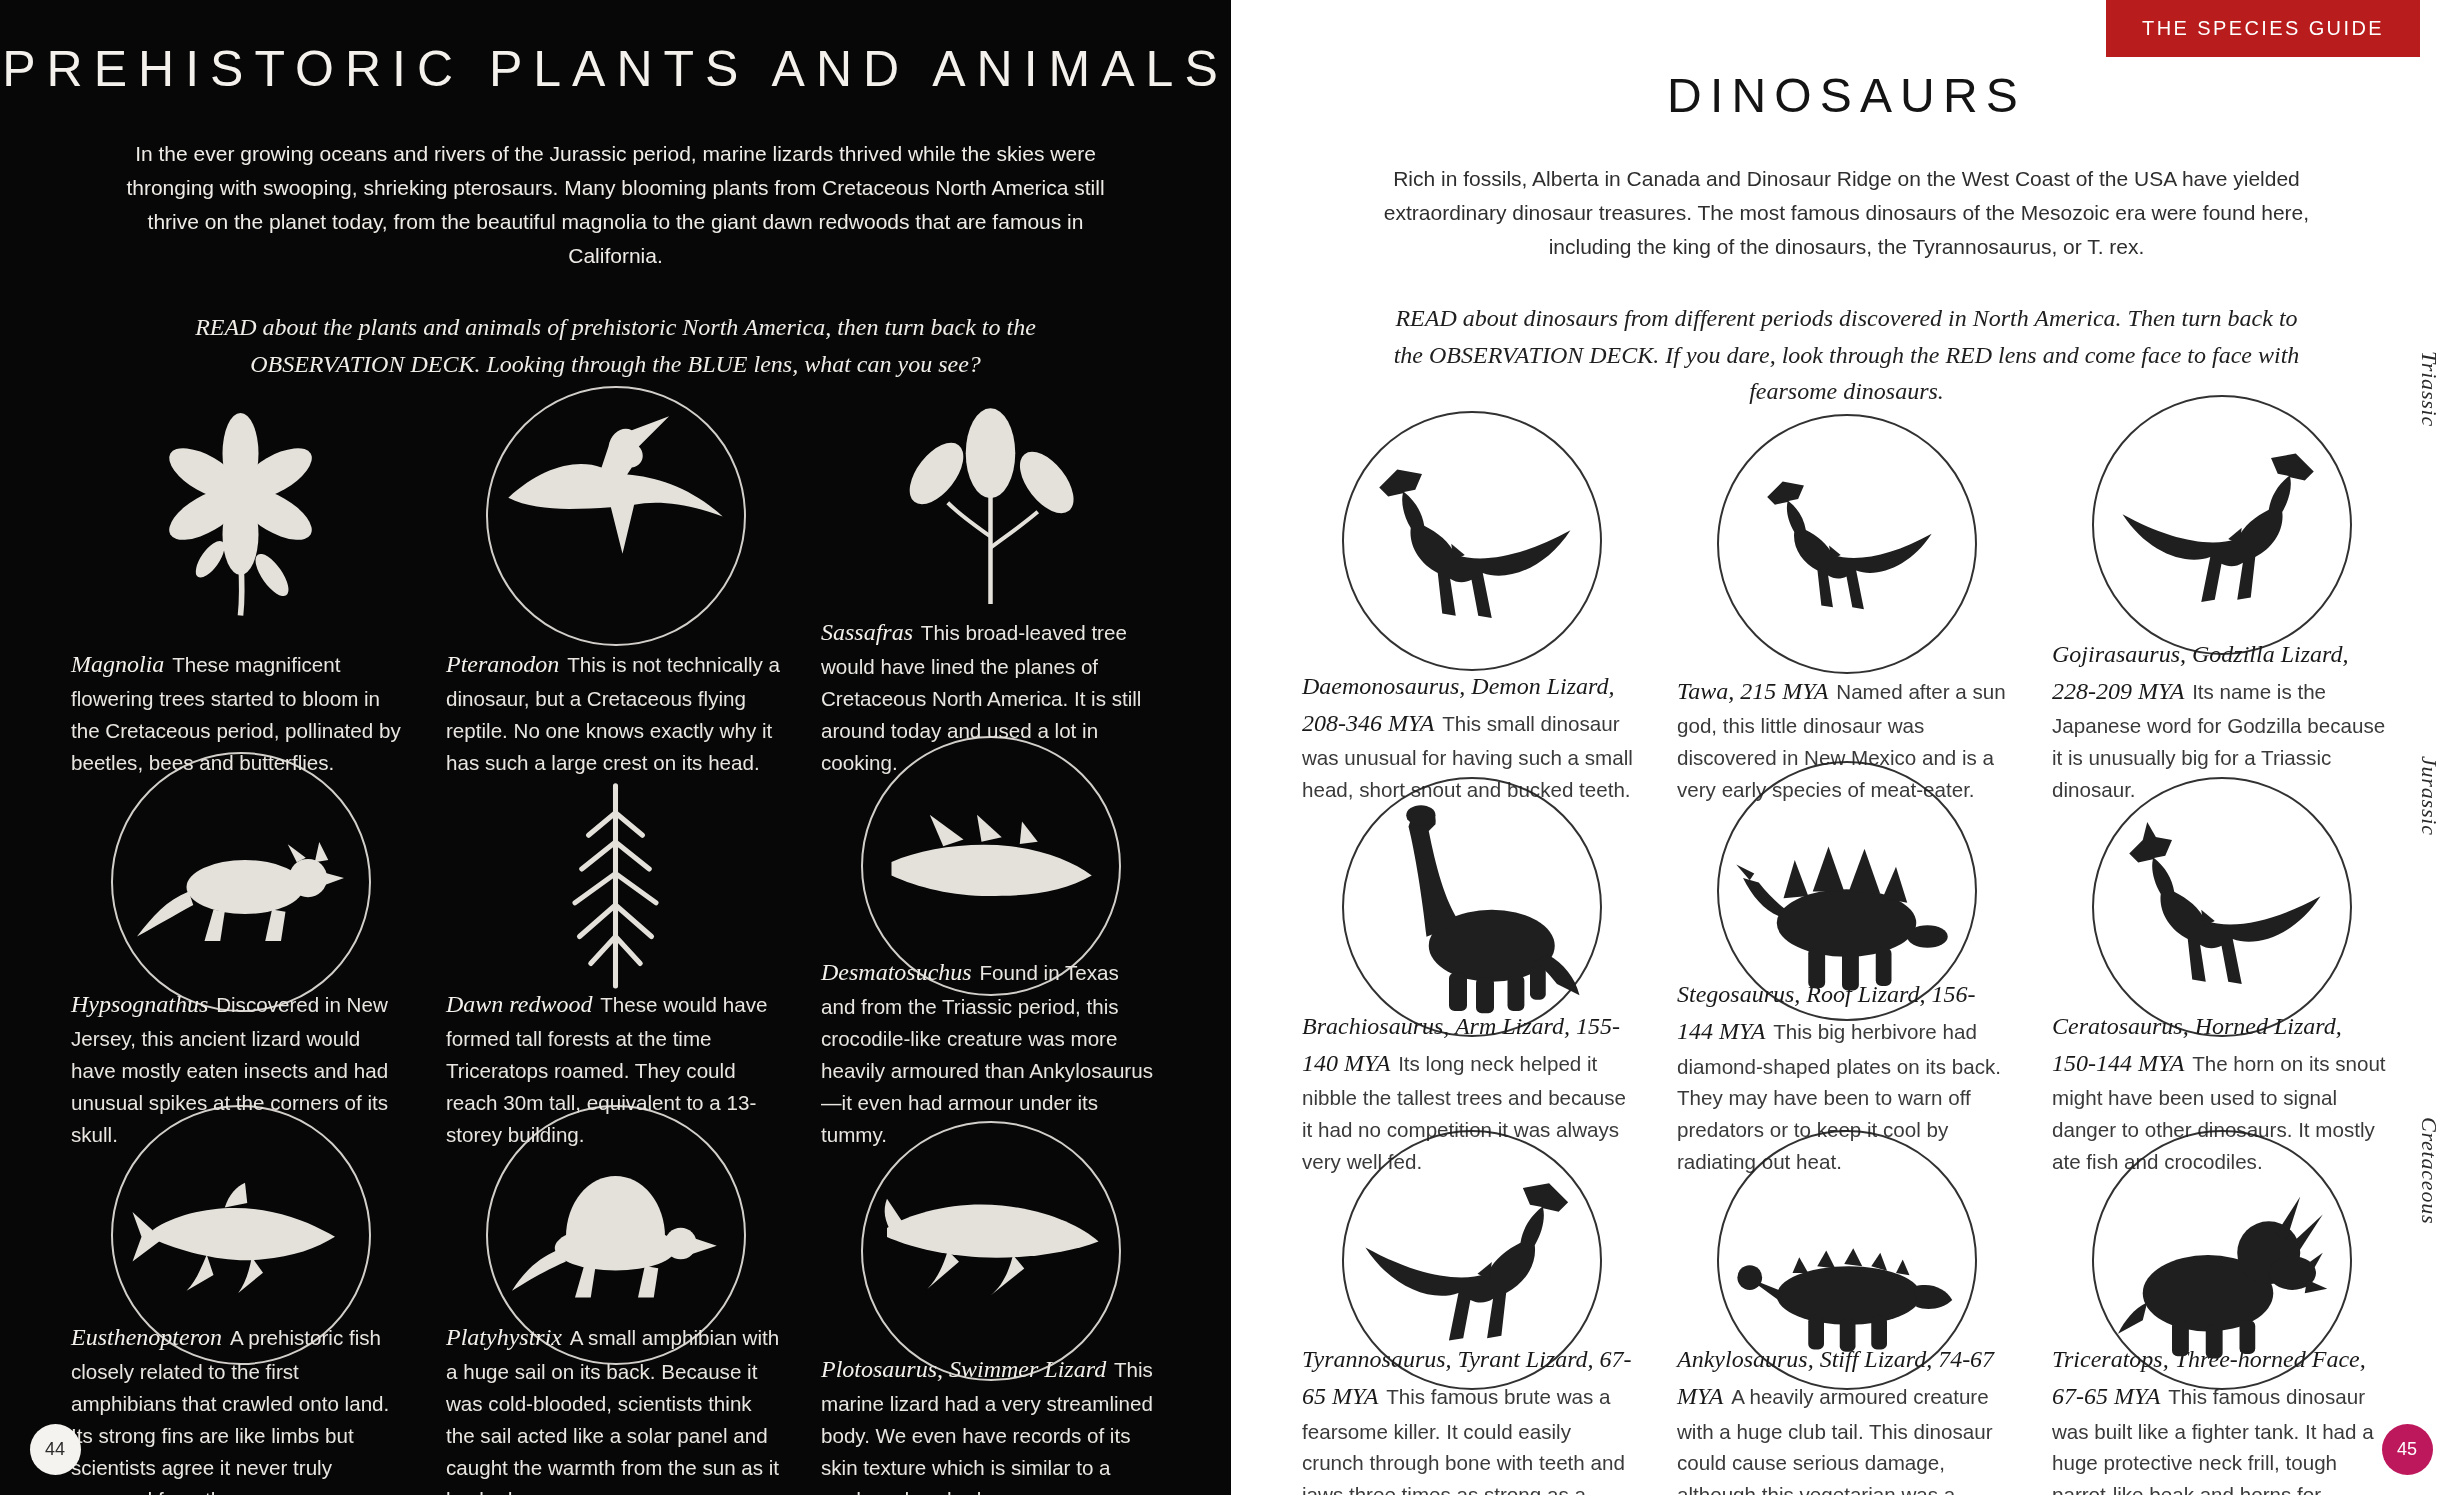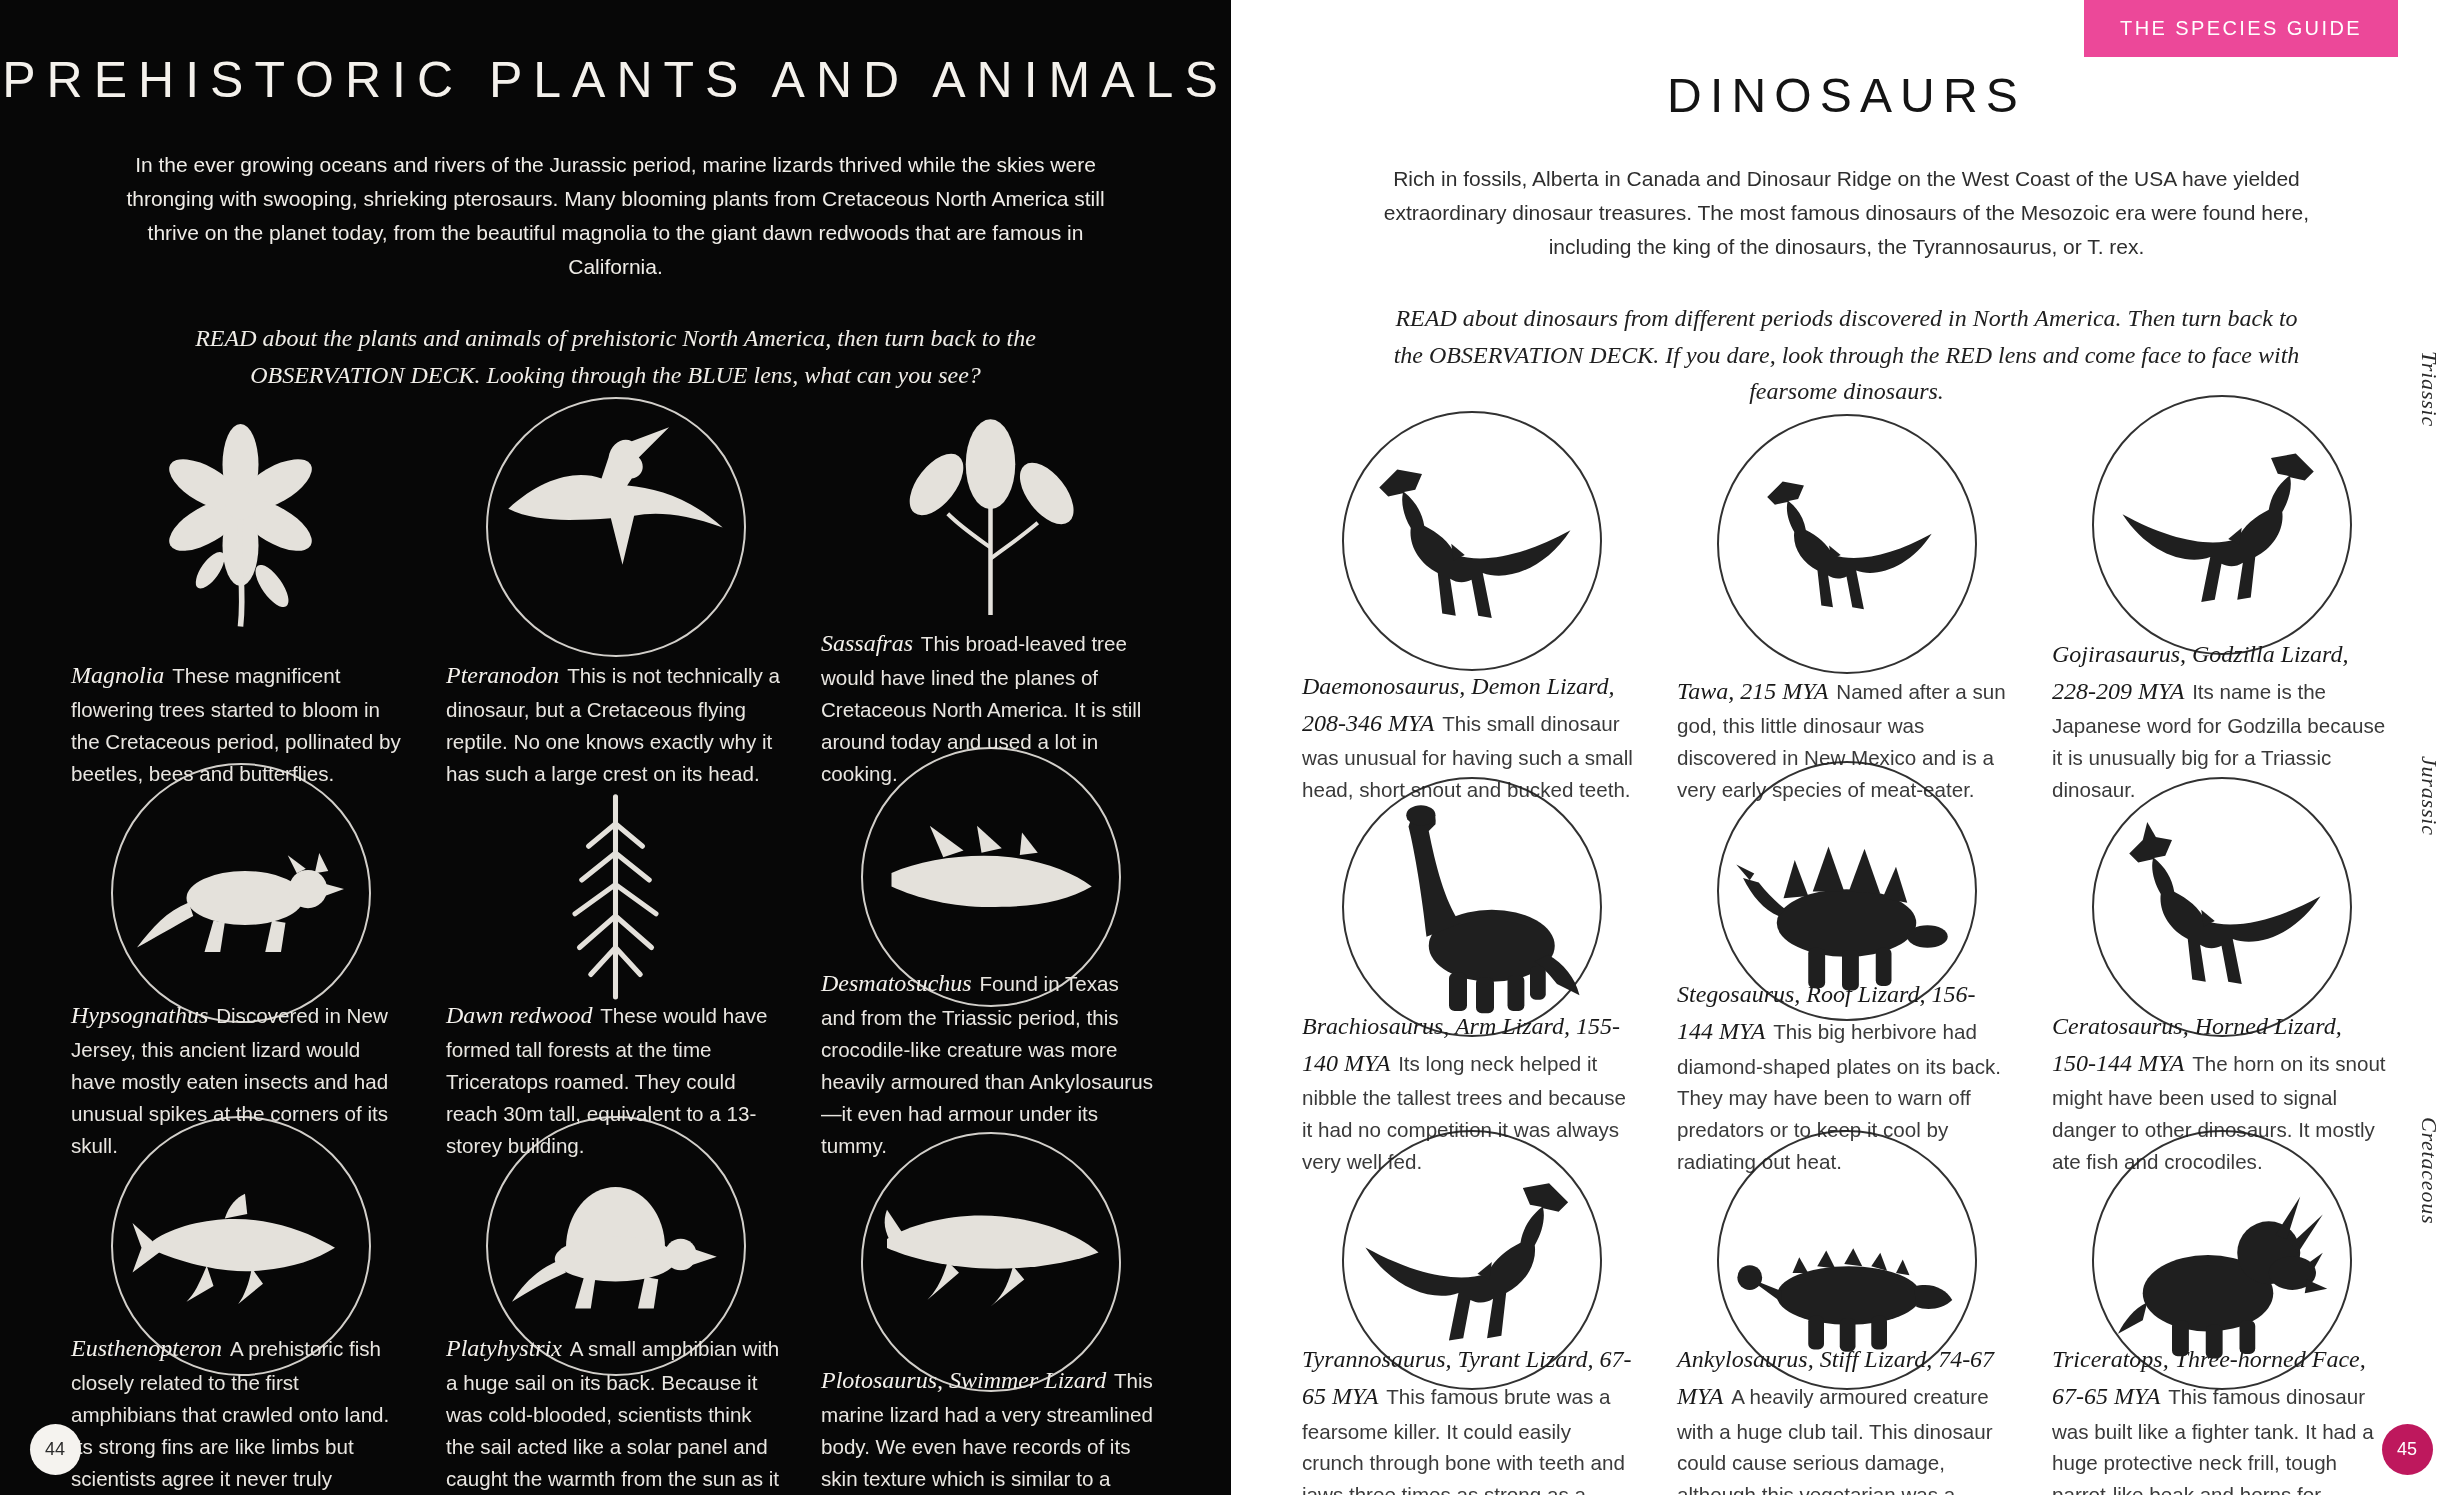--- a/index.html
+++ b/index.html
@@ -2,21 +2,21 @@
 <html style="font-size:12.4px"><head>
 <meta charset="utf-8">
 <style>
   html,body{margin:0;padding:0;background:#3a3a3a;}
   .spread{width:2462px;height:1495px;display:flex;font-family:"Liberation Sans",sans-serif;position:relative;overflow:hidden;}
   .page{width:50%;height:100%;position:relative;box-sizing:border-box;}
   .page.left{background:#070707;color:#efece7;}
   .page.right{background:#ffffff;color:#2b2b2b;}
 
   .header{text-align:center;}
-  .left .header{padding-top:51px;}
+  .left .header{padding-top:40px;}
   .right .header{padding-top:36px;}
   .title{font-weight:300;font-size:50px;letter-spacing:0.22em;white-space:nowrap;}
   .left .title{color:#f4f1ec;}
   .right .title{font-size:48px;letter-spacing:0.17em;color:#141414;margin-top:32px;}
   .intro{margin:39px auto 0;max-width:985px;font-size:21px;line-height:1.62;}
   .right .intro{max-width:993px;color:#2e2e2e;}
   .instruction{margin:36px auto 0;max-width:915px;font-family:"Liberation Serif",serif;font-style:italic;font-size:24px;line-height:1.52;}
   .left .instruction{color:#f0ede8;}
   .right .instruction{color:#202020;}
 
@@ -28,21 +28,21 @@
   .ring{position:absolute;width:256px;height:256px;border:2.3px solid currentColor;border-radius:50%;opacity:.92;}
   .ill{width:225px;height:225px;position:relative;z-index:1;}
   .ill.big{width:295px;height:233px;}
   .cap{font-size:20.6px;line-height:1.55;padding-right:4.7px;}
   .left .cap{color:#e9e6e1;}
   .right .cap{color:#3a3a3a;}
   .nm{font-family:"Liberation Serif",serif;font-style:italic;font-size:24px;margin-right:7.8px;}
   .left .nm{color:#f4f1ec;}
   .right .nm{color:#191919;}
 
-  .tab{position:absolute;top:0;right:64px;background:#ec4899;color:#ffffff;padding:17px 36px;font-size:20px;letter-spacing:0.12em;white-space:nowrap;}
+  .tab{position:absolute;top:0;right:42px;background:#b91c1c;color:#ffffff;padding:17px 36px;font-size:20px;letter-spacing:0.12em;white-space:nowrap;}
   .era{position:absolute;right:20px;font-family:"Liberation Serif",serif;font-style:italic;font-size:22px;letter-spacing:0.8px;writing-mode:vertical-rl;color:#2a2a2a;}
   .era.e1{top:351px;}
   .era.e2{top:756px;}
   .era.e3{top:1117px;}
 
   .pnum{position:absolute;bottom:20px;width:51px;height:51px;border-radius:50%;display:flex;align-items:center;justify-content:center;font-size:18px;}
   .left .pnum{left:29.5px;background:#f5f3ef;color:#2c2c2c;}
   .right .pnum{right:29.5px;background:#be185d;color:#ffffff;}
 </style>
 </head>

